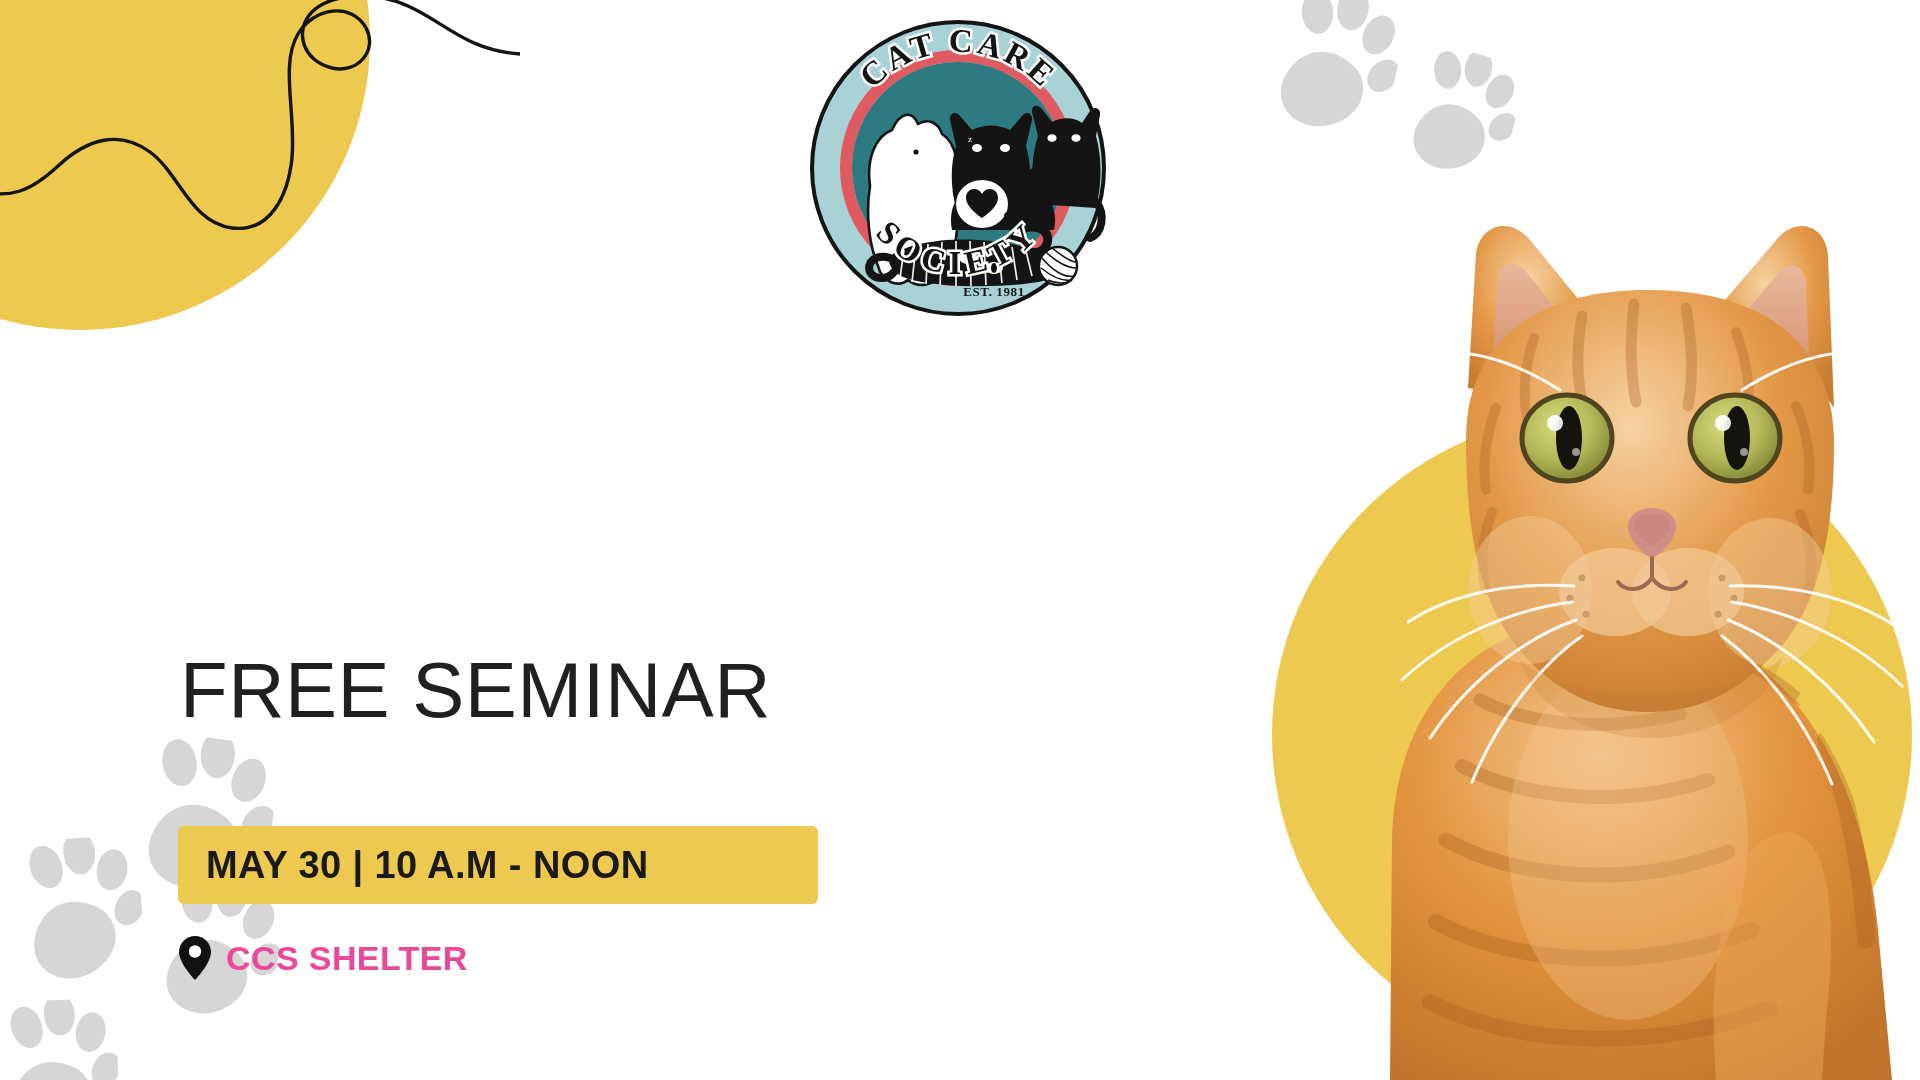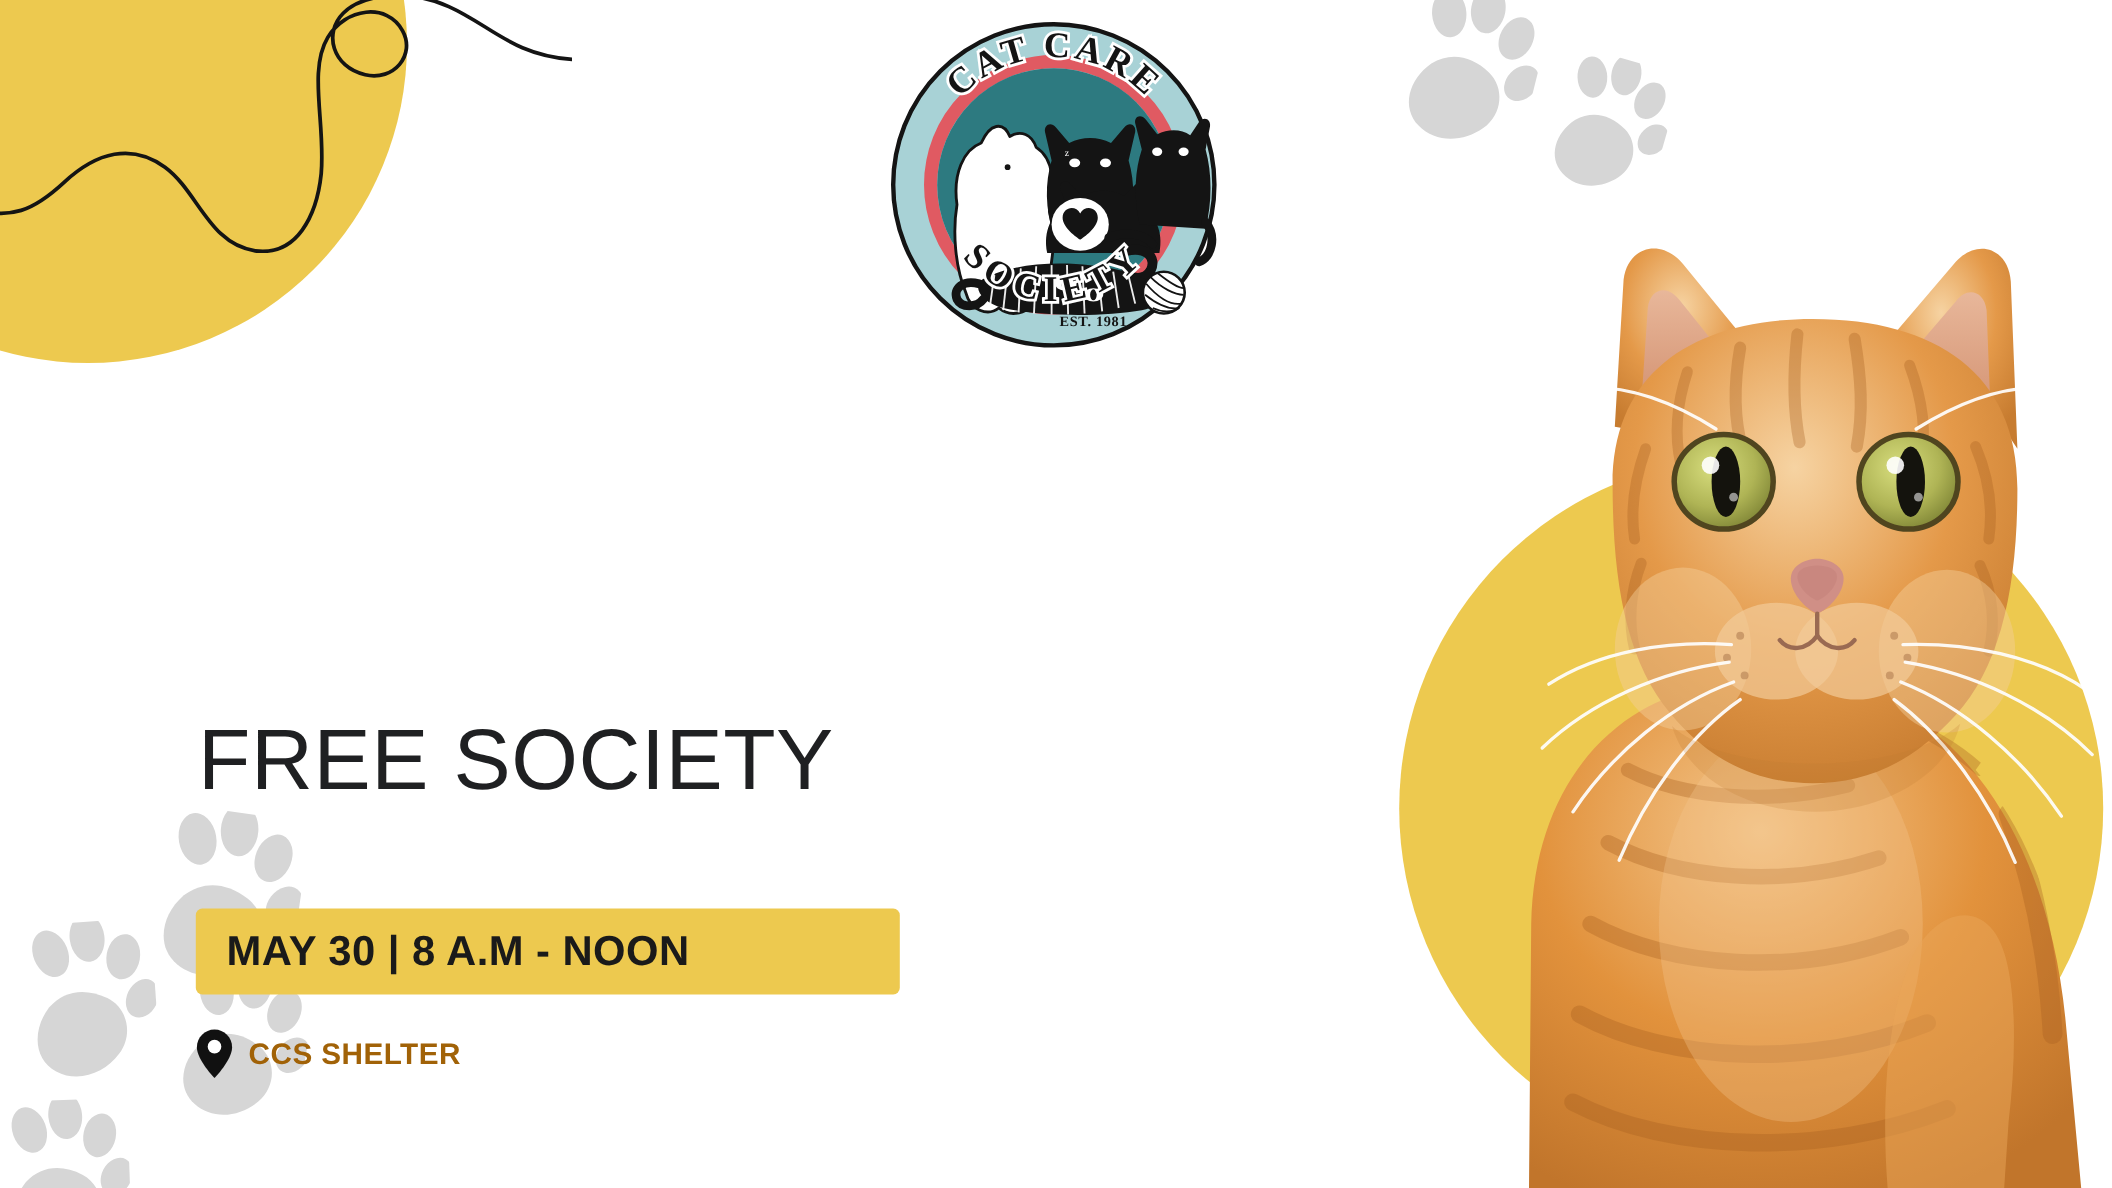--- a/index.html
+++ b/index.html
@@ -125,24 +125,24 @@
   .location-row {
     position: absolute;
     left: 178px;
     top: 935px;
     display: flex;
     align-items: center;
     gap: 14px;
   }
   .pin-icon { width: 34px; height: 46px; display:block; }
   .location-text {
-    font-size: 27px;
+    font-size: 34px;
     font-weight: 700;
     letter-spacing: 0.4px;
-    color: #a16207;
+    color: #ec4899;
     white-space: nowrap;
   }
 </style>
 </head>
 <body>
 
 <div class="poster">
 
   <div class="yellow-blob-tl"></div>
 
@@ -401,24 +401,24 @@
       <textPath href="#arcTop" startOffset="50%" text-anchor="middle">CAT CARE</textPath>
     </text>
     <text font-family="'Liberation Serif', serif" font-size="33" font-weight="700" fill="#141414" stroke="#FFFFFF" stroke-width="5" paint-order="stroke" letter-spacing="6">
       <textPath href="#arcBottom" startOffset="50%" text-anchor="middle">SOCIETY</textPath>
     </text>
 
     <text x="186" y="278" font-family="'Liberation Serif', serif" font-size="13" font-weight="700" fill="#141414" text-anchor="middle" letter-spacing="0.6">EST. 1981</text>
   </svg>
 
 
-  <div class="subheadline">FREE SOCIETY</div>
+  <div class="subheadline">FREE SEMINAR</div>
 
   <div class="date-banner">
-    <span class="date-banner-text">MAY 30 | 8 A.M - NOON</span>
+    <span class="date-banner-text">MAY 30 | 10 A.M - NOON</span>
   </div>
 
   <div class="location-row">
     <svg class="pin-icon" viewBox="0 0 34 46">
       <path d="M17 1 C8.2 1 1 8.2 1 17 C1 28.5 17 45 17 45 C17 45 33 28.5 33 17 C33 8.2 25.8 1 17 1 Z" fill="#111111"></path>
       <circle cx="17" cy="16.5" r="6.2" fill="#FFFFFF"></circle>
     </svg>
     <span class="location-text">CCS SHELTER</span>
   </div>
 

